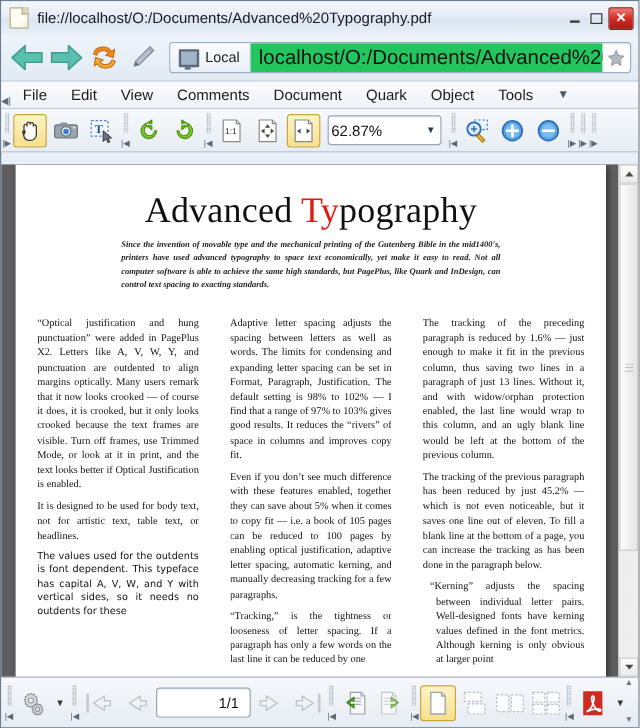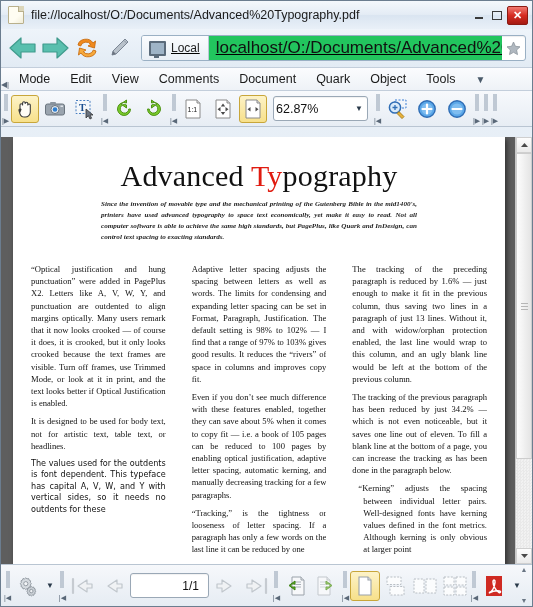--- a/index.html
+++ b/index.html
@@ -62,21 +62,20 @@
     line-height: 1;
   }
 
   
   .navbar {
     height: 38px;
     display:flex; align-items:center;
     padding: 0 6px;
     box-sizing: border-box;
     background: linear-gradient(to bottom,#eef4fa 0%, #e2ebf4 100%);
-    text-decoration: underline;
   }
   .arrow-btn {
     width: 32px; height: 28px;
     display:flex;align-items:center;justify-content:center;
     flex:0 0 auto;
   }
   svg { display:block; }
 
   .addr-wrap {
     flex: 1 1 auto;
@@ -385,21 +384,21 @@
           </svg>
         </span>
       </div>
     </div>
   </div>
 
   <div class="menubar">
     <div class="grip">
         <span class="grip-arrow">◀|</span>
       </div>
-    <div class="menu-item">Mode</div>
+    <div class="menu-item">File</div>
     <div class="menu-item">Edit</div>
     <div class="menu-item">View</div>
     <div class="menu-item">Comments</div>
     <div class="menu-item">Document</div>
     <div class="menu-item">Quark</div>
     <div class="menu-item">Object</div>
     <div class="menu-item">Tools</div>
     <div class="menu-chev">▼</div>
   </div>
 
@@ -562,21 +561,21 @@
           <p>It is designed to be used for body text, not for artistic text, table text, or headlines.</p>
           <p class="sans">The values used for the outdents is font dependent. This typeface has capital A, V, W, and Y with vertical sides, so it needs no outdents for these</p>
         </div>
         <div class="col">
           <p>Adaptive letter spacing adjusts the spacing between letters as well as words. The limits for condensing and expanding letter spacing can be set in Format, Paragraph, Justification. The default setting is 98% to 102% — I find that a range of 97% to 103% gives good results. It reduces the “rivers” of space in columns and improves copy fit.</p>
           <p>Even if you don’t see much difference with these features enabled, together they can save about 5% when it comes to copy fit — i.e. a book of 105 pages can be reduced to 100 pages by enabling optical justification, adaptive letter spacing, automatic kerning, and manually decreasing tracking for a few paragraphs.</p>
           <p>“Tracking,” is the tightness or looseness of letter spacing. If a paragraph has only a few words on the last line it can be reduced by one</p>
         </div>
         <div class="col">
           <p>The tracking of the preceding paragraph is reduced by 1.6% — just enough to make it fit in the previous column, thus saving two lines in a paragraph of just 13 lines. Without it, and with widow/orphan protection enabled, the last line would wrap to this column, and an ugly blank line would be left at the bottom of the previous column.</p>
-          <p>The tracking of the previous paragraph has been reduced by just 34.2% — which is not even noticeable, but it saves one line out of eleven. To fill a blank line at the bottom of a page, you can increase the tracking as has been done in the paragraph below.</p>
+          <p>The tracking of the previous paragraph has been reduced by just 45.2% — which is not even noticeable, but it saves one line out of eleven. To fill a blank line at the bottom of a page, you can increase the tracking as has been done in the paragraph below.</p>
           <p class="quote">“Kerning” adjusts the spacing between individual letter pairs. Well-designed fonts have kerning values defined in the font metrics. Although kerning is only obvious at larger point</p>
         </div>
       </div>
     </div>
   </div>
 
   <div class="vscroll">
     <div class="vs-btn">
       <span>
         <svg width="9" height="6" viewBox="0 0 9 6">

